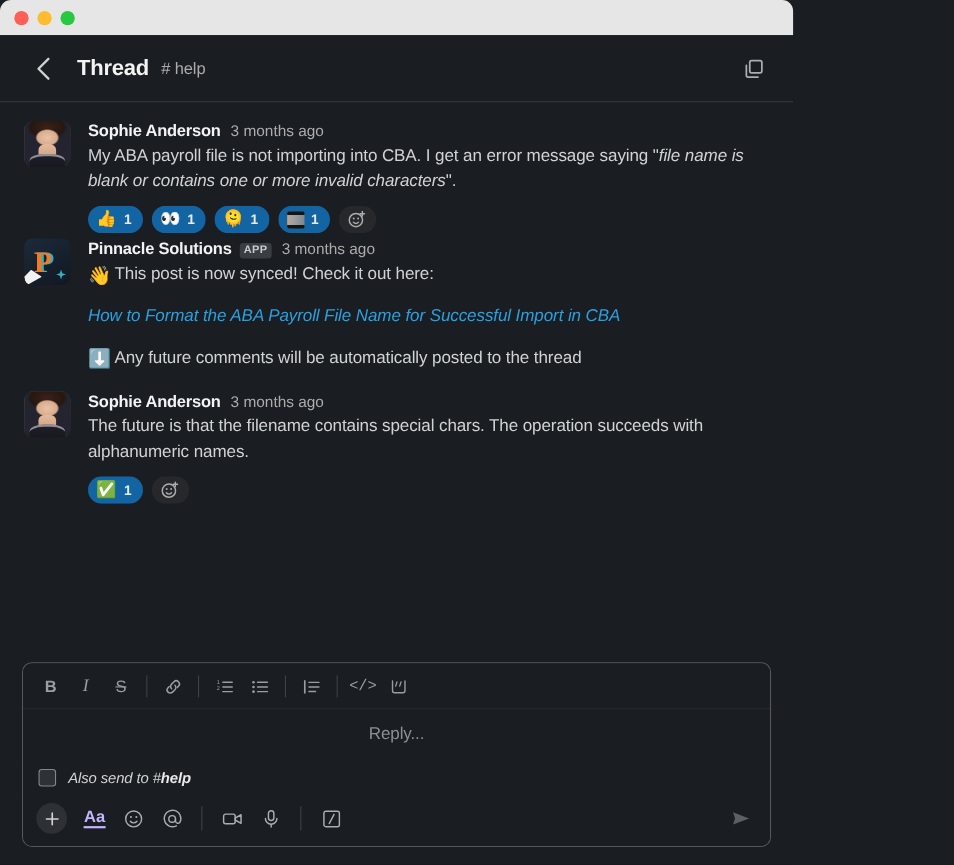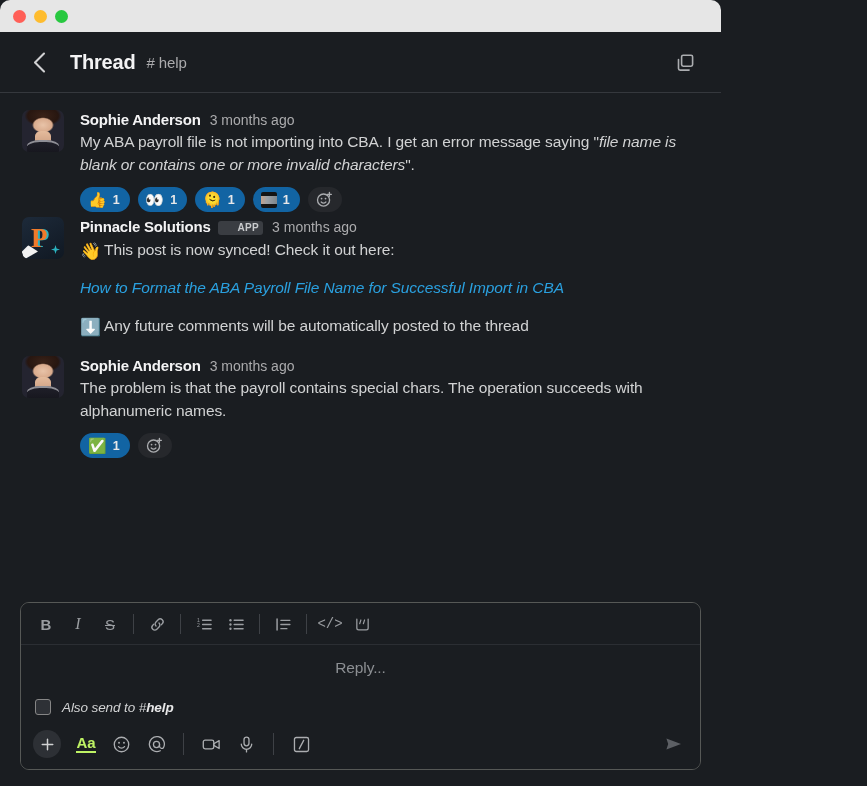--- a/index.html
+++ b/index.html
@@ -163,21 +163,21 @@
     color: #f3f3f4;
     letter-spacing: -0.2px;
     cursor: pointer;
   }
   .app-badge {
     font-size: 10px;
     font-weight: bold;
     color: #c9cbcd;
     background: #3a3d42;
     border-radius: 3px;
-    padding: 1px 4px 2px 20px;
+    padding: 1px 4px 2px 4px;
     margin-left: 7px;
     letter-spacing: 0.3px;
     position: relative;
     top: -1px;
   }
   .timestamp {
     font-size: 14px;
     color: #ababad;
     margin-left: 9px;
     cursor: pointer;
@@ -376,21 +376,21 @@
     border-radius: 5px;
     cursor: default;
   }
 
   .aa-icon {
     font-size: 15px;
     font-weight: bold;
     border-bottom: 2px solid currentColor;
     line-height: 15px;
     padding-bottom: 1px;
-    color: #bef264;
+    color: #c4b5fd;
   }
 </style>
 </head>
 <body>
 
 <div id="app">
 
   <div class="titlebar">
     <div class="dot red"></div>
     <div class="dot yellow"></div>
@@ -473,21 +473,21 @@
       </div>
     </div>
 
     <div class="msg" style="margin-top:14px;">
       <div class="avatar avatar-photo"></div>
       <div class="msg-body">
         <div class="msg-head">
           <span class="author">Sophie Anderson</span>
           <span class="timestamp">3 months ago</span>
         </div>
-        <div class="msg-text">The problem is that the payroll contains special chars. The operation succeeds with alphanumeric names.</div>
+        <div class="msg-text">The future is that the filename contains special chars. The operation succeeds with alphanumeric names.</div>
         <div class="reactions">
           <div class="reaction">
             <span class="r-emoji">✅</span>
             <span class="r-count">1</span>
           </div>
           <div class="add-reaction">
             <svg width="17" height="17" viewBox="0 0 18 18" fill="none">
               <circle cx="8" cy="9.6" r="6.4" stroke="#abadb0" stroke-width="1.4"></circle>
               <circle cx="5.9" cy="8" r="0.95" fill="#abadb0"></circle>
               <circle cx="10.1" cy="8" r="0.95" fill="#abadb0"></circle>

